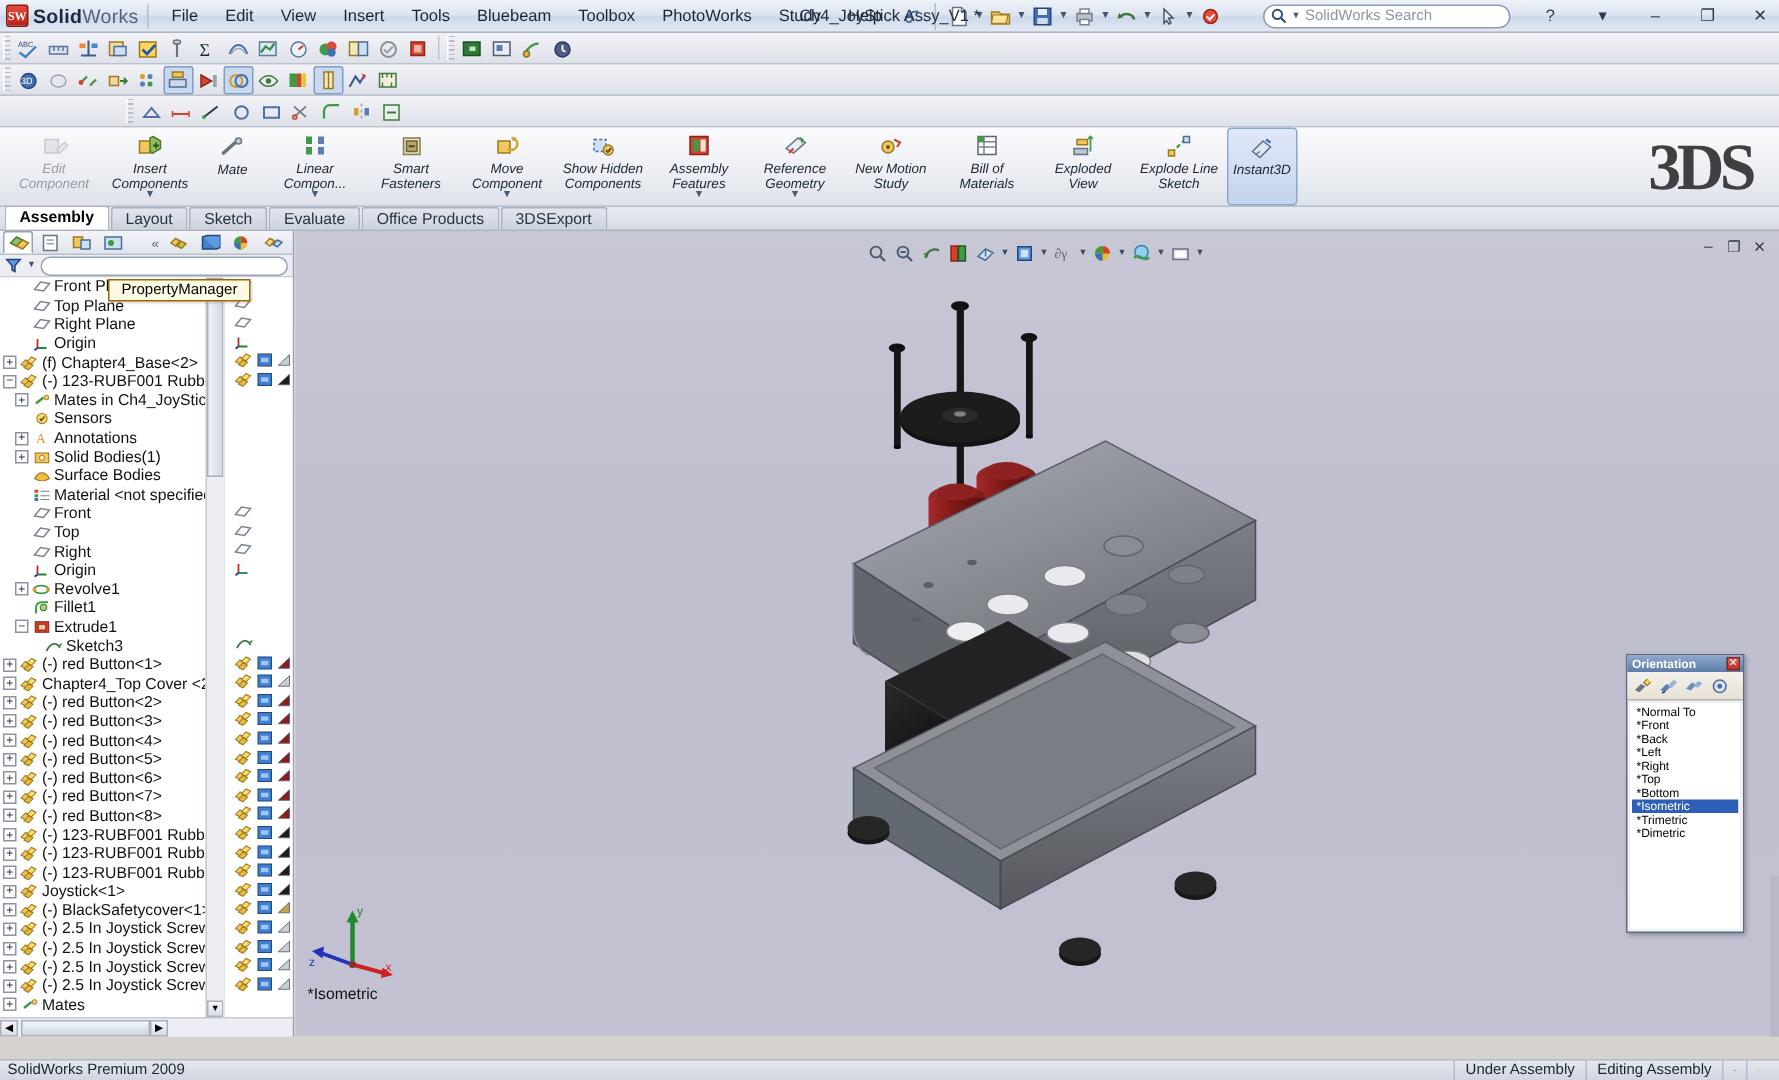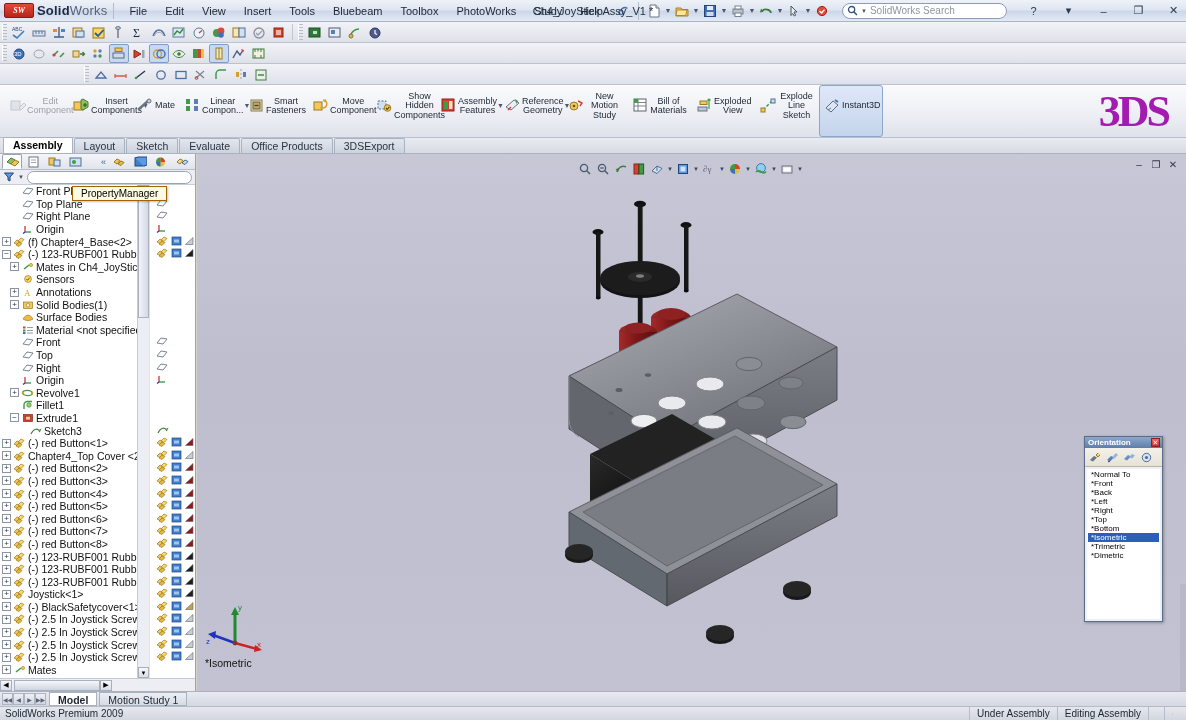--- a/index.html
+++ b/index.html
@@ -15,27 +15,26 @@
 
   
   .titlebar{
     position:absolute; left:0; top:0; width:1186px; height:22px;
     background:linear-gradient(to bottom,#eef2f8 0%,#dfe6f2 45%,#ccd7e9 55%,#e3eaf4 100%);
     border-bottom:1px solid #a9b4c6;
     display:flex; align-items:center;
   }
   .sw-logo{ display:flex; align-items:center; padding-left:4px; gap:3px; }
   .sw-mark{
-    width:30px;height:15px;border-radius:2px;
+    width:15px;height:15px;border-radius:2px;
     background:linear-gradient(to bottom,#e24b3a,#b8241a);
     border:1px solid #8b1a12;
     color:#fff;font-size:8px;font-weight:bold;
     display:flex;align-items:center;justify-content:center;
     font-family:"Liberation Serif",serif;
-    font-style:italic;
   }
   .sw-name{ font-size:13px; letter-spacing:.2px; }
   .sw-name b{ font-weight:bold; color:#1b2a44;margin-top:17px; }
   .sw-name i{ font-style:normal; font-weight:normal; color:#56627a; }
   .tb-sep{ width:1px; height:16px; background:#b3bccd; margin:0 6px; }
 
   .menubar{ display:flex; align-items:center; gap:0; }
   .menu-item{
     padding:3px 8px; font-size:11px; color:#1d2532; cursor:default;
     border:1px solid transparent; border-radius:2px;
@@ -79,31 +78,32 @@
 
   
   .cmdbar{
     position:absolute; left:0; top:85px; width:1186px; height:53px;
     background:linear-gradient(to bottom,#fbfbfd 0%,#eceef4 60%,#dfe2ea 100%);
     border-bottom:1px solid #b9c0cd;
     display:flex; align-items:flex-start; padding-left:4px;
   }
   .cmd{
     width:auto;min-width:46px;max-width:64px;height:52px;
-    display:flex;align-items:center;justify-content:flex-start;
+    display:flex;flex-direction:column;align-items:center;justify-content:flex-start;
     padding:2px 3px 13px;border:1px solid transparent;border-radius:3px;cursor:default;
     text-align:center;
+    font-style:italic;
   }
   .cmd.active{ background:linear-gradient(to bottom,#dfe8f8,#c4d4ec); border-color:#8aa6ca; }
   .cmd.disabled{ opacity:.42; }
   .cmd .cicon{ height:20px; display:flex;align-items:center;justify-content:center; }
   .cmd .clabel{ font-size:9px; line-height:9.5px; color:#1c2533; margin-top:1px; }
   .cmd .cdrop{ font-size:7px; color:#4c5costume; }
   .cmd .cdrop{ font-size:7px; color:#4c5a6e; line-height:6px; }
-  .cmdwm{ position:absolute; right:18px; top:86px; font-size:44px; color:#a21caf;
+  .cmdwm{ position:absolute; right:18px; top:86px; font-size:44px; color:#404040;
           font-family:"Liberation Serif",serif; font-weight:bold; letter-spacing:-3px; pointer-events:none;}
 
   
   .cmdtabs{
     position:absolute; left:0; top:138px; width:1186px; height:16px;
     background:linear-gradient(to bottom,#e9ebf1,#d8dbe4);
     border-bottom:1px solid #aab2c0;
     display:flex; align-items:flex-end; padding-left:3px;
   }
   .ctab{
@@ -1926,30 +1926,20 @@
         <div class="oitem">*Left</div>
         <div class="oitem">*Right</div>
         <div class="oitem">*Top</div>
         <div class="oitem">*Bottom</div>
         <div class="oitem sel">*Isometric</div>
         <div class="oitem">*Trimetric</div>
         <div class="oitem">*Dimetric</div>
       </div>
   </div>
 
-  <div class="bottombar">
-    <div class="navbtns">
-      <span>◀◀</span>
-      <span>◀</span>
-      <span>▶</span>
-      <span>▶▶</span>
-    </div>
-    <div class="btab sel">Model</div>
-    <div class="btab">Motion Study 1</div>
-  </div>
 
   <div class="statusbar">
     <div class="left">SolidWorks Premium 2009</div>
     <div class="right">
       <div class="sfield">Under Assembly</div>
       <div class="sfield">Editing Assembly</div>
       <div class="sfield sico">
         <svg width="12" height="12" viewBox="0 0 12 12">
             <rect x="1" y="1" width="10" height="10" fill="#e9f0e9" stroke="#3f7a3f"></rect>
             <text x="3.4" y="9" font-size="8" fill="#1f5a25" font-family="sans-serif">?</text>

